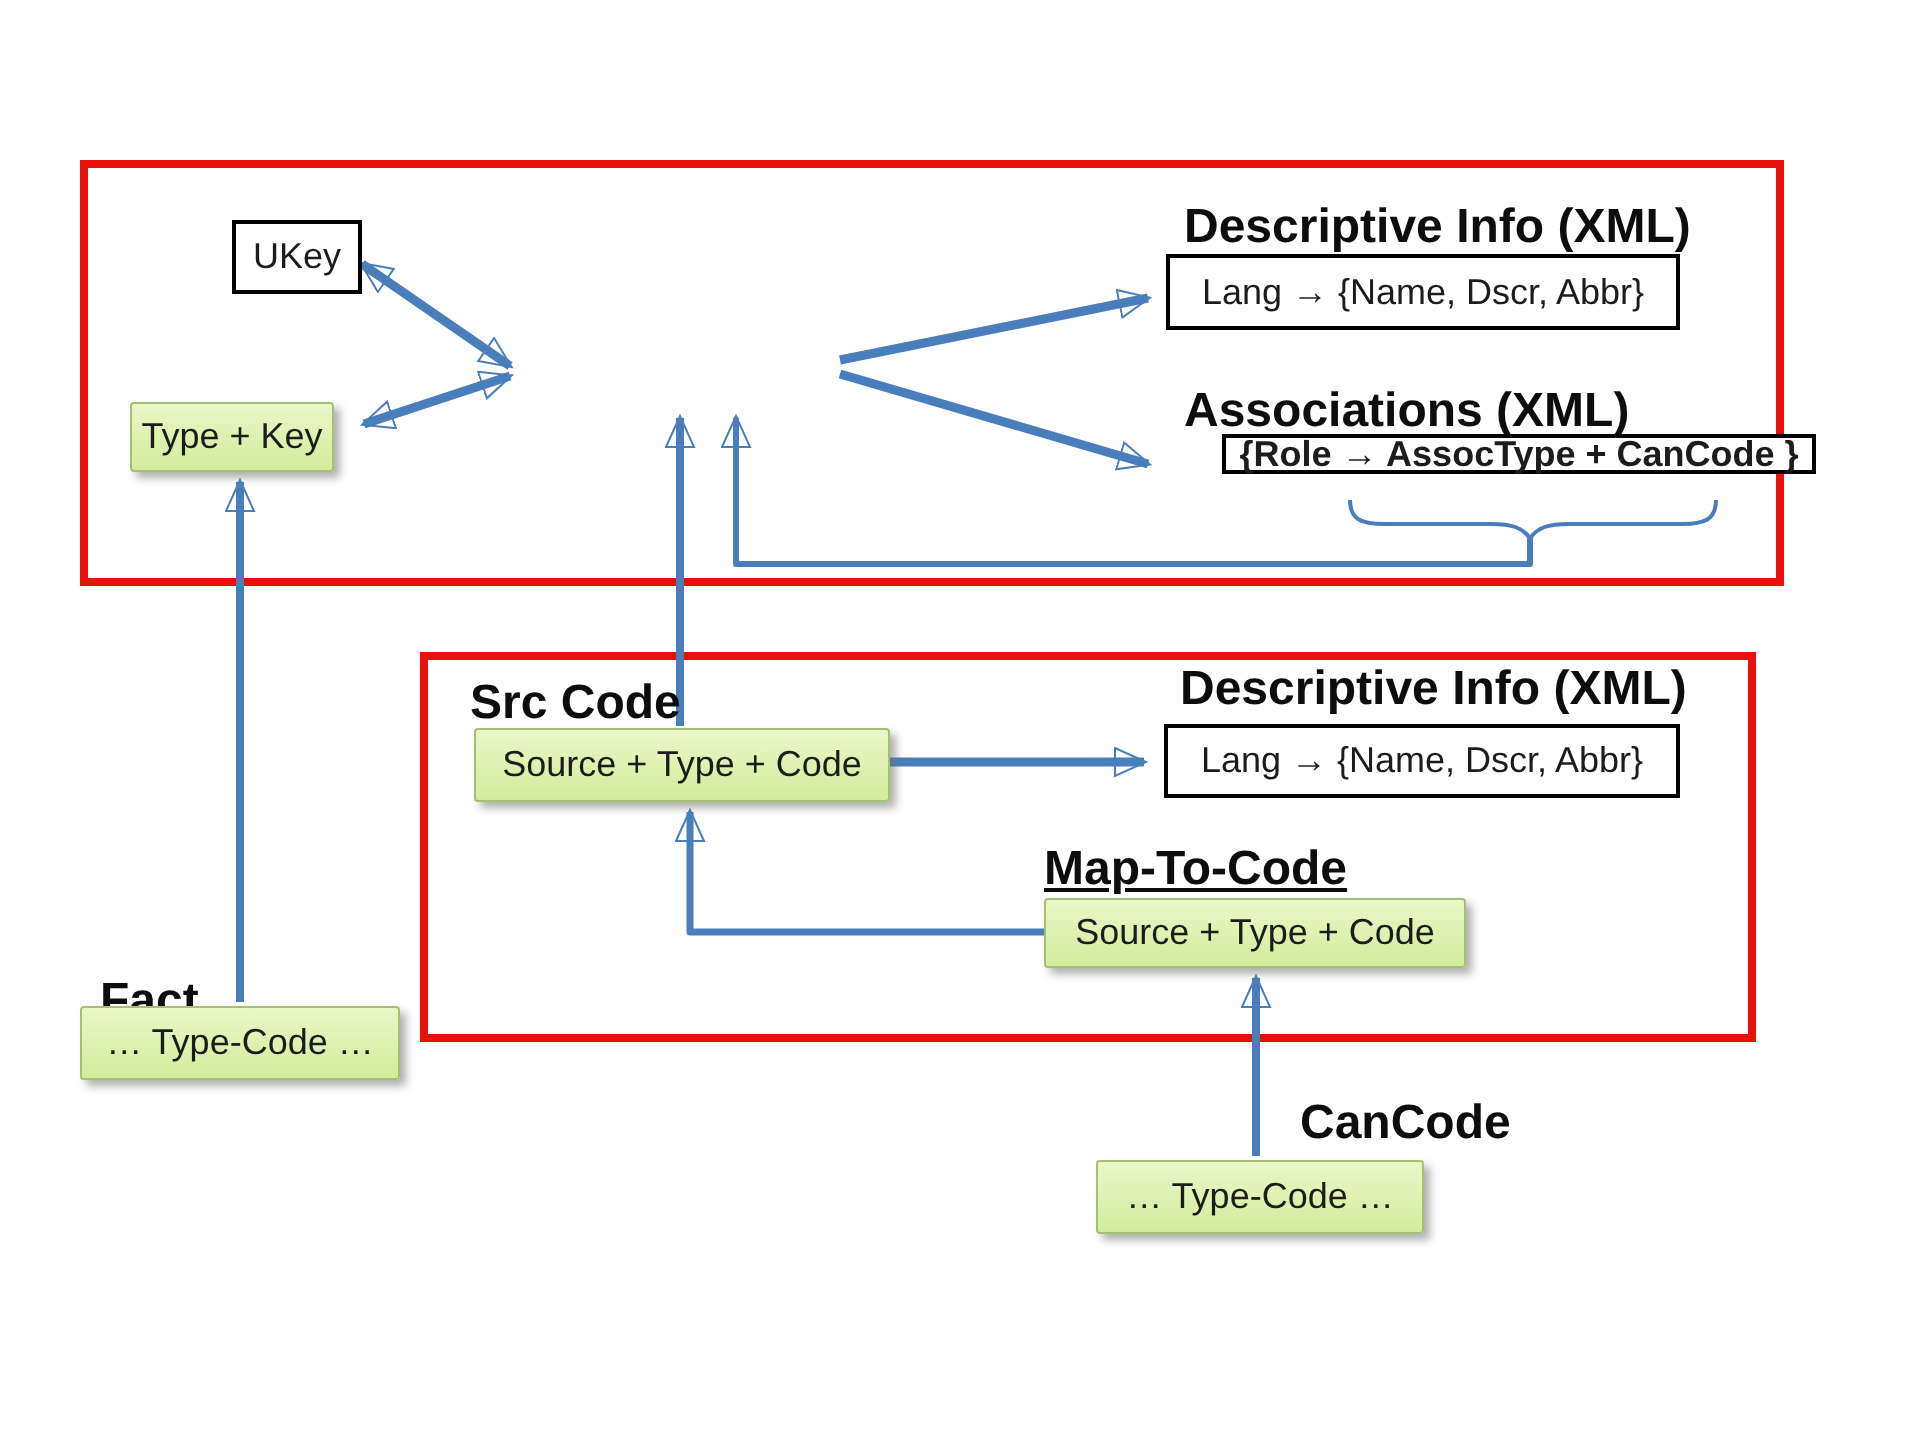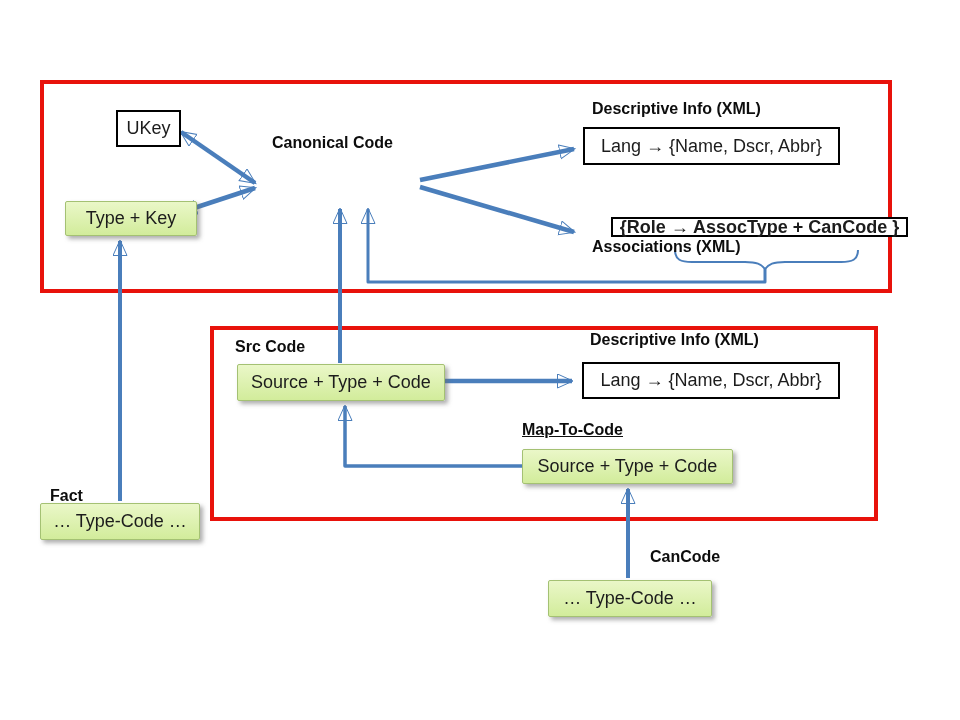--- a/index.html
+++ b/index.html
@@ -21,21 +21,21 @@
   }
   .gbox {
     background:linear-gradient(180deg, var(--box-green-light,#eaf7c8) 0%, var(--box-green,#d2ec9b) 100%);
     border:1.5px solid var(--box-green-border,#a4c173);
     border-radius:2px;
     box-shadow:3px 3px 4px rgba(110,110,110,0.55);
   }
   .wbox { background:#ffffff; border:2.5px solid #000000; }
   .title {
     position:absolute; white-space:nowrap;
-    font-size:16px; font-weight:600; color:#0d0d0d;
+    font-size:24px; font-weight:600; color:#0d0d0d;
   }
 </style>
 </head>
 <body>
 
 <div id="slide">
 
   <div class="rframe" style="left:40px; top:80px; width:852px; height:213px;"></div>
   <div class="rframe" style="left:210px; top:326px; width:668px; height:195px;"></div>
 
@@ -52,25 +52,24 @@
     <path d="M340,363 L340,209" stroke-width="4" marker-end="url(#ah)"></path>
     <path d="M765,268 L765,282 L368,282 L368,209" stroke-width="3" stroke-linejoin="round" marker-end="url(#ah)"></path>
     <path d="M675,250 C675,260 681,262 692,262 L745,262 C757,262 761,264 765,269 C769,264 773,262 785,262 L841,262 C852,262 858,260 858,250" stroke-width="2"></path>
     <path d="M120,501 L120,241" stroke-width="4" marker-end="url(#ah)"></path>
     <path d="M445,381 L572,381" stroke-width="4.5" marker-end="url(#ah)"></path>
     <path d="M522,466 L345,466 L345,406" stroke-width="3.5" stroke-linejoin="round" marker-end="url(#ah)"></path>
     <path d="M628,578 L628,489" stroke-width="4" marker-end="url(#ah)"></path>
   </svg>
 
   <div class="box wbox" style="left:116px; top:110px; width:65px; height:37px;text-align:right;">UKey</div>
-  <div class="box gbox" style="left:65px; top:201px; width:132px; height:35px;">Type + Key</div>
-  <div class="title" style="left:272px; top:134px;">Canonical Code</div>
+  <div class="box gbox" style="left:65px; top:201px; width:102px; height:35px;">Type + Key</div>
   <div class="title" style="left:592px; top:100px;">Descriptive Info (XML)</div>
   <div class="box wbox" style="left:583px; top:127px; width:257px; height:38px;">Lang → {Name, Dscr, Abbr}</div>
-  <div class="title" style="left:592px; top:192px;margin-top:46px;">Associations (XML)</div>
+  <div class="title" style="left:592px; top:192px;">Associations (XML)</div>
   <div class="box wbox" style="left:611px; top:217px; width:297px; height:20px;font-weight:bold;">{Role → AssocType + CanCode }</div>
 
   <div class="title" style="left:235px; top:338px;">Src Code</div>
   <div class="box gbox" style="left:237px; top:364px; width:208px; height:37px;">Source + Type + Code</div>
   <div class="title" style="left:590px; top:331px;">Descriptive Info (XML)</div>
   <div class="box wbox" style="left:582px; top:362px; width:258px; height:37px;">Lang → {Name, Dscr, Abbr}</div>
   <div class="title" style="left:522px; top:421px;text-decoration:underline;">Map-To-Code</div>
   <div class="box gbox" style="left:522px; top:449px; width:211px; height:35px;">Source + Type + Code</div>
 
   <div class="title" style="left:50px; top:471px;margin-top:16px;">Fact</div>

